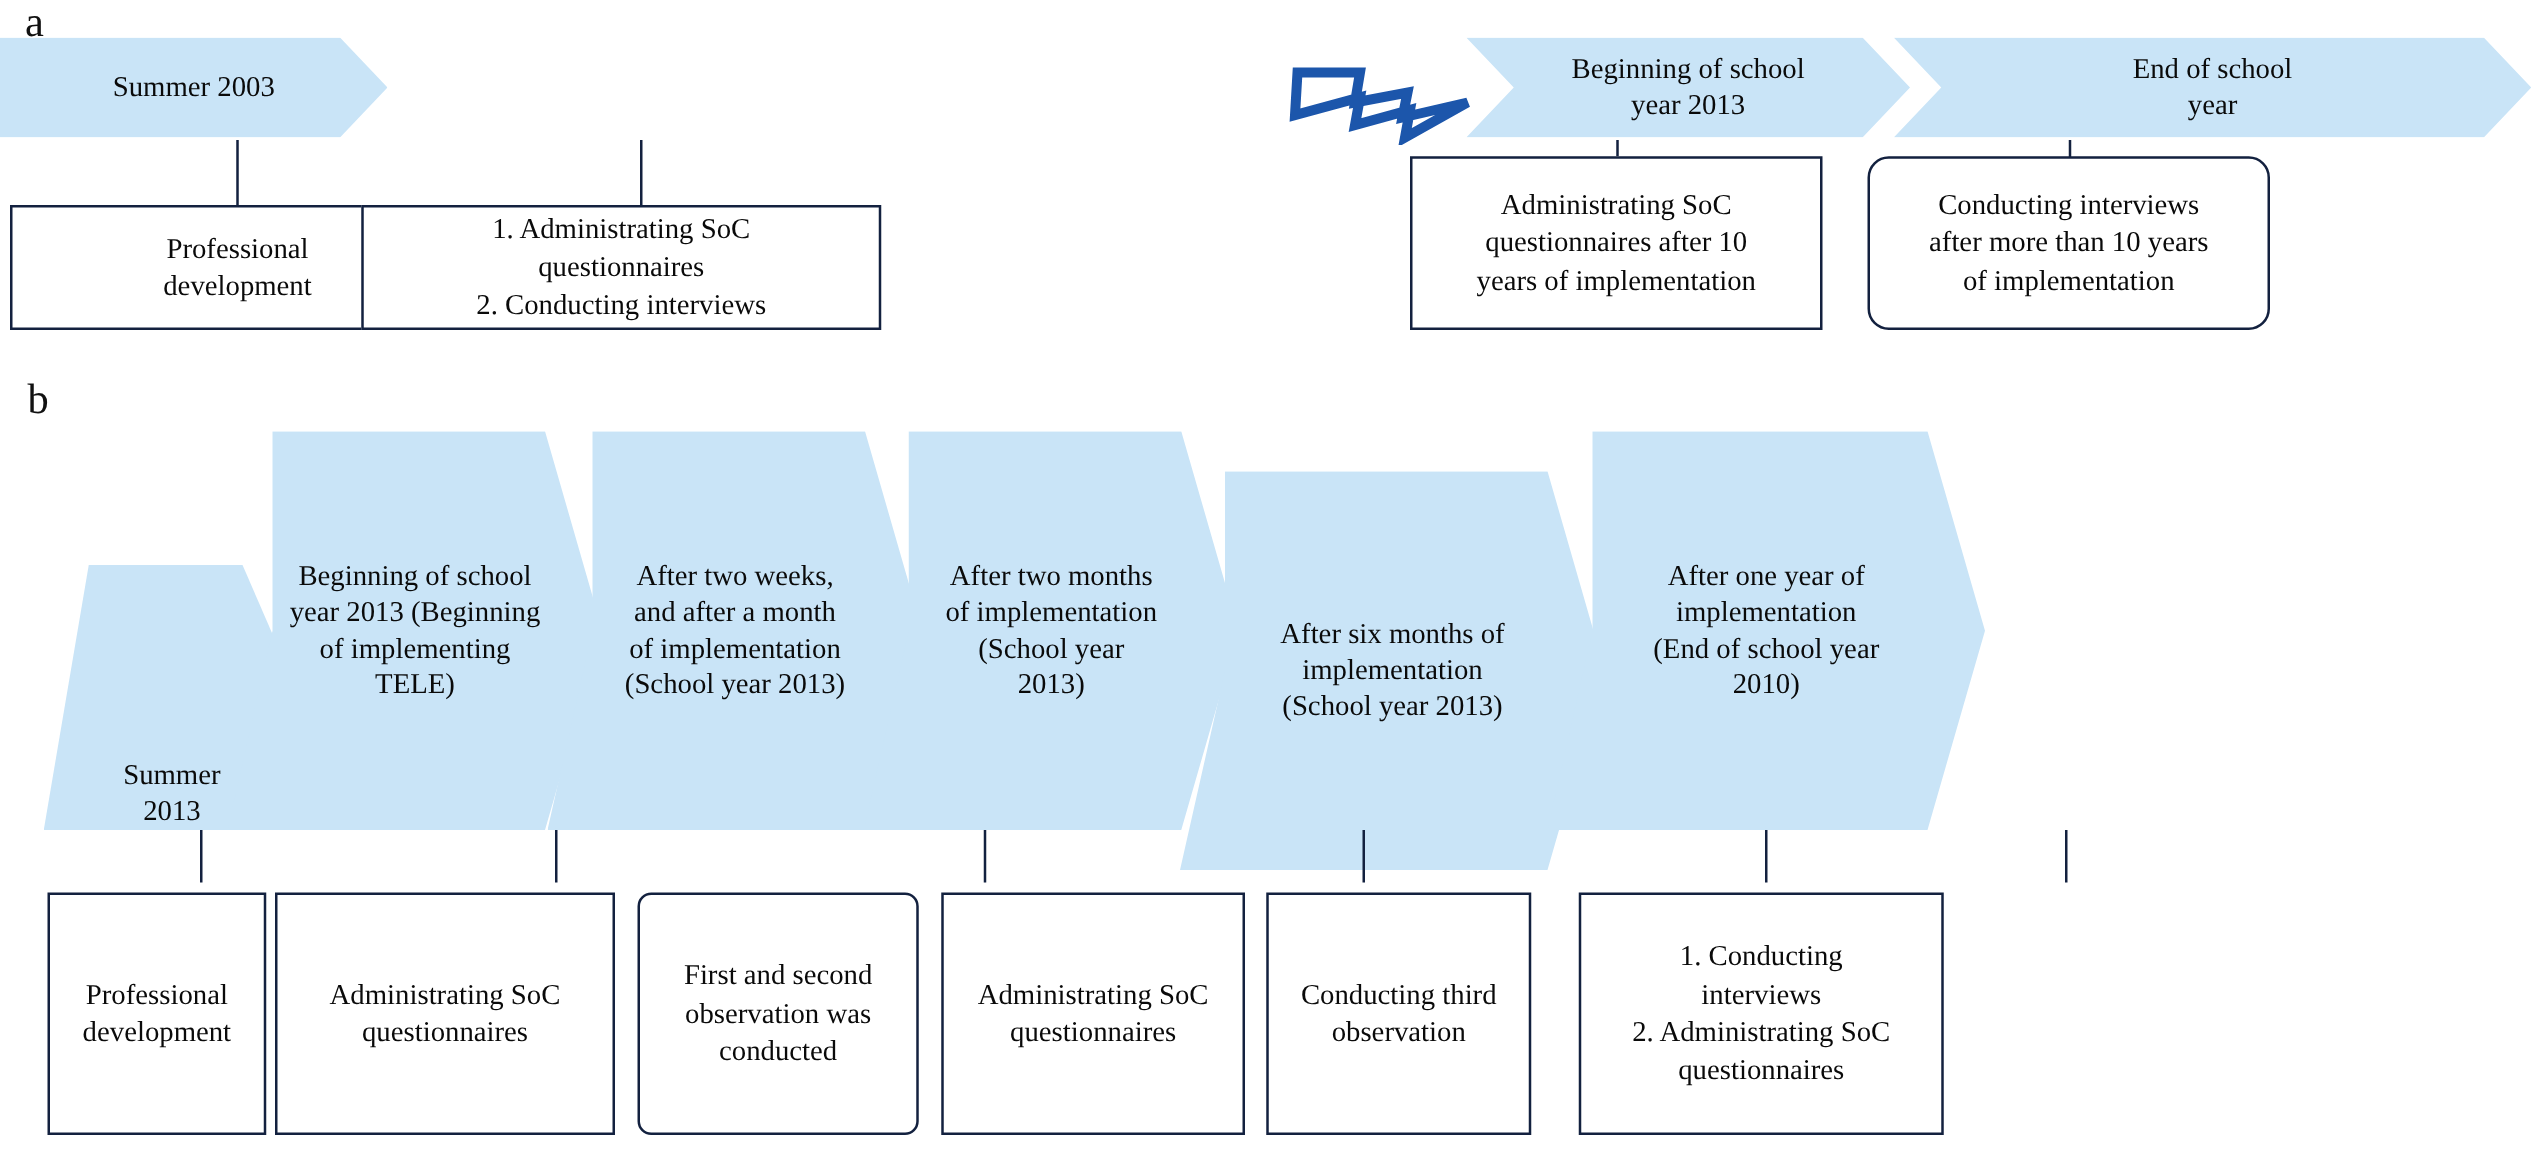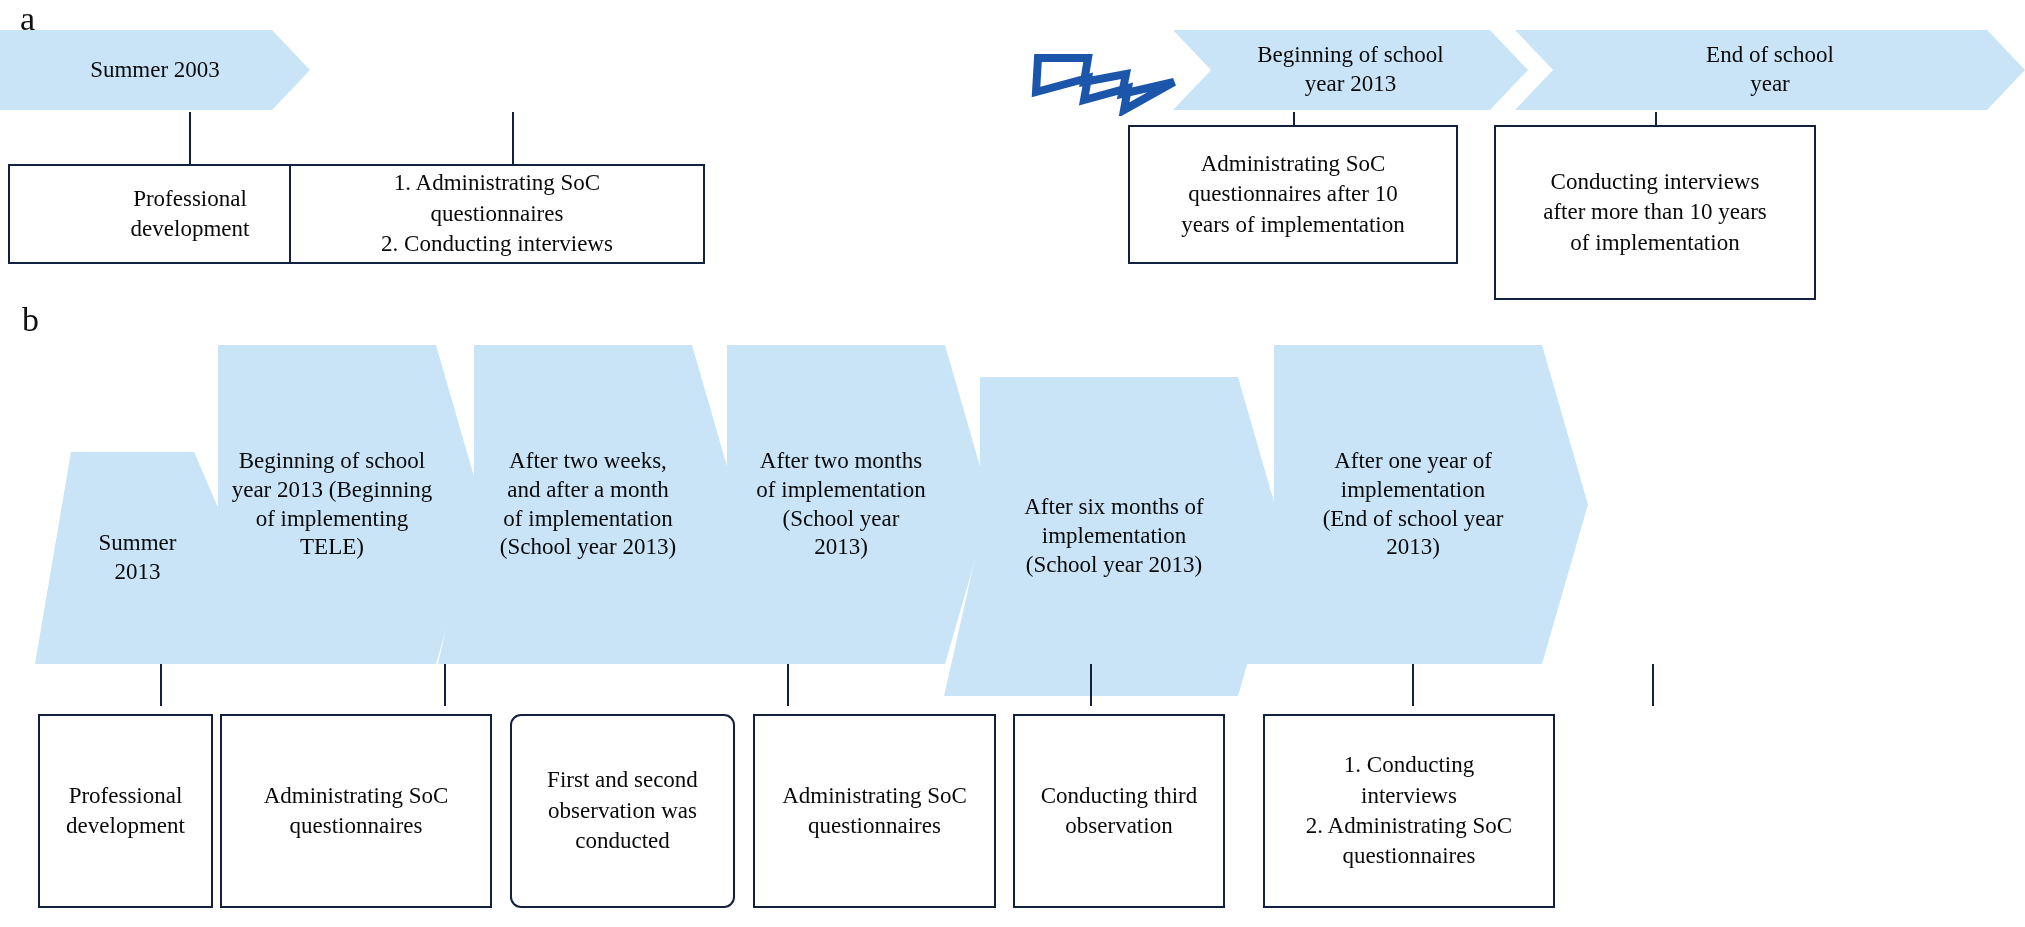--- a/index.html
+++ b/index.html
@@ -49,20 +49,21 @@
   
   .chev.flatleft{
     clip-path:polygon(0 0, calc(100% - 38px) 0, 100% 50%, calc(100% - 38px) 100%, 0 100%);
   }
   
   .chev.bnotch{
     clip-path:polygon(36px 0, calc(100% - 46px) 0, 100% 50%, calc(100% - 46px) 100%, 0 100%, 36px 50%);
   }
   .chev.bfirst{
     clip-path:polygon(36px 0, calc(100% - 46px) 0, 100% 50%, calc(100% - 46px) 100%, 0 100%);
+    align-items:flex-end;
   }
 
   
   .nbox{
     position:absolute;
     background:#ffffff;
     border:2px solid #13213f;
     box-sizing:border-box;
     display:flex;
     align-items:center;
@@ -133,21 +134,21 @@
 questionnaires
 2. Conducting  interviews</span>
   </div>
 
   <div class="nbox" style="left:1128px;top:125px;width:330px;height:139px;">
     <span class="btext">Administrating  SoC
 questionnaires  after 10
 years  of implementation</span>
   </div>
 
-  <div class="nbox" style="left:1494px;top:125px;width:322px;height:175px;">
+  <div class="nbox" style="left:1494px;top:125px;width:322px;height:139px;border-radius:17px;">
     <span class="btext">Conducting interviews
 after more than 10 years
 of implementation</span>
   </div>
 
   <div class="panel-letter" style="left:22px;top:303px;">b</div>
 
   <div class="chev bfirst" style="left:35px;top:452px;width:205px;height:212px;">
     <span class="ctext">Summer
 2013</span>
@@ -177,21 +178,21 @@
   <div class="chev bnotch" style="left:944px;top:345px;width:340px;height:319px;margin-top:32px;">
     <span class="ctext">After six months of
 implementation
 (School year 2013)</span>
   </div>
 
   <div class="chev bnotch" style="left:1238px;top:345px;width:350px;height:319px;">
     <span class="ctext">After one year of
 implementation
 (End of school  year
-2013)</span>
+2010)</span>
   </div>
 
   <div class="stem" style="left:160px;top:664px;height:42px;"></div>
   <div class="stem" style="left:444px;top:664px;height:42px;"></div>
   <div class="stem" style="left:787px;top:664px;height:42px;"></div>
   <div class="stem" style="left:1090px;top:664px;height:42px;"></div>
   <div class="stem" style="left:1412px;top:664px;height:42px;"></div>
   <div class="stem" style="left:1652px;top:664px;height:42px;"></div>
 
   <div class="nbox" style="left:38px;top:714px;width:175px;height:194px;">

